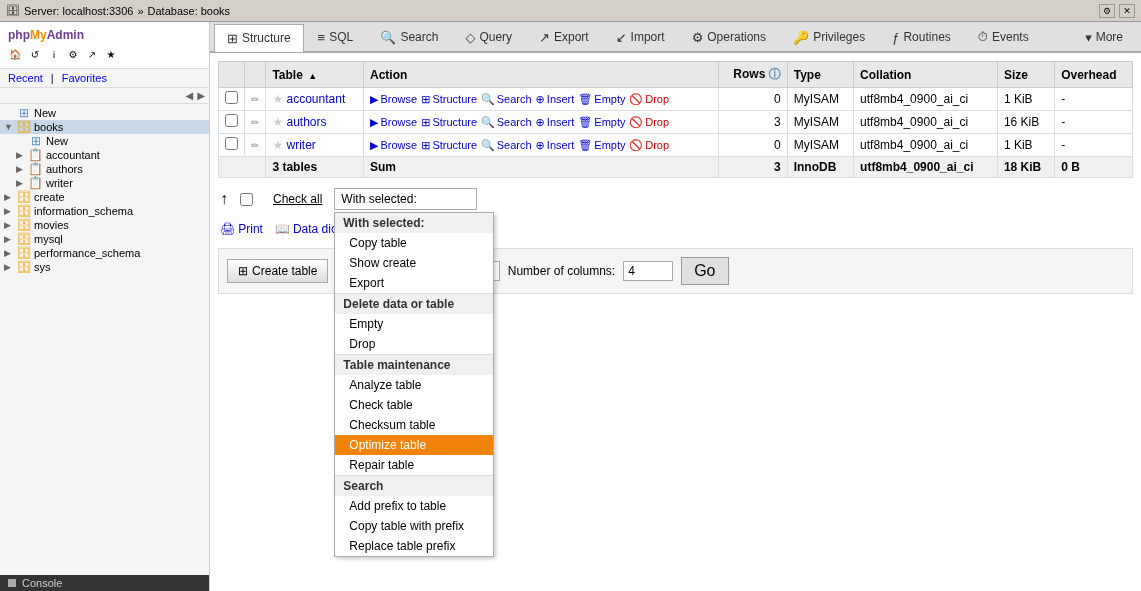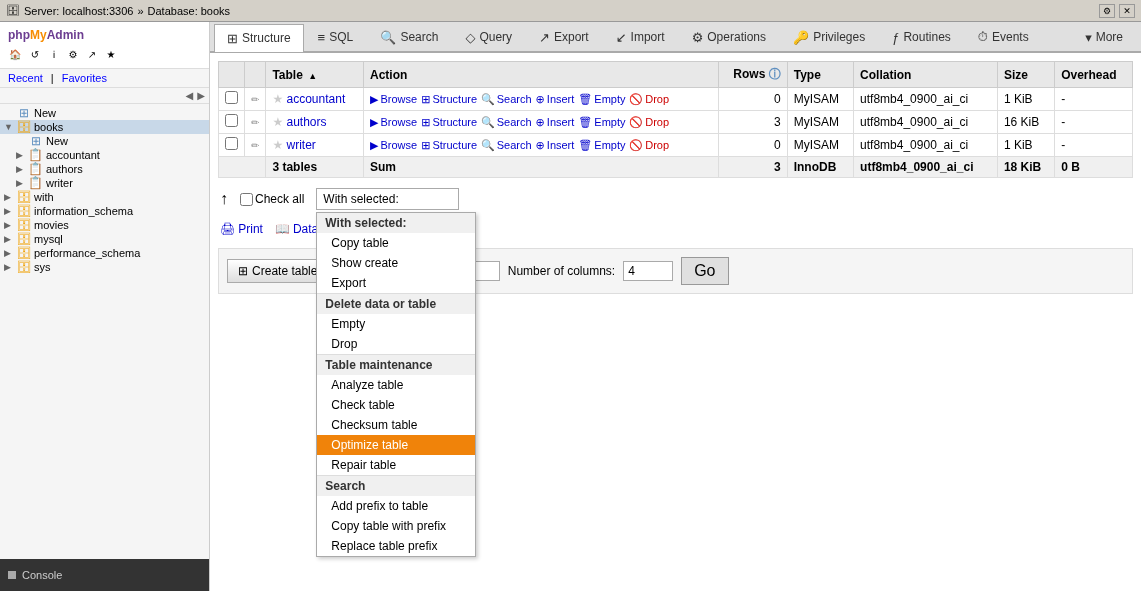--- a/index.html
+++ b/index.html
@@ -31,42 +31,42 @@
     .tree-item { display: flex; align-items: center; gap: 3px; padding: 1px 4px; cursor: pointer; white-space: nowrap; }
     .tree-item.selected { background: #c8d8e8; }
     .tree-expand { width: 10px; font-size: 9px; color: #666; }
     .tree-icon { width: 14px; height: 12px; display: inline-flex; align-items: center; justify-content: center; }
     .tree-label { font-size: 11px; }
     .tree-indent1 { padding-left: 16px; }
     .db-icon { color: #f0a000; }
     .table-icon { color: #6090c0; }
 
     
-    .console-bar { background: #333; color: #ccc; font-size: 11px; padding: 2px 8px; display: flex; align-items: center; gap: 6px; height: 32px; }
+    .console-bar { background: #333; color: #ccc; font-size: 11px; padding: 2px 8px; display: flex; align-items: center; gap: 6px; height: 16px; }
     .console-dot { width: 8px; height: 8px; background: #aaa; display: inline-block; }
 
     
     .content { flex: 1; display: flex; flex-direction: column; background: #fff; overflow: hidden; }
 
     
     .tabs-bar { display: flex; align-items: center; background: #e0e0e0; border-bottom: 2px solid #aaa; padding: 0 4px; }
     .tab { display: flex; align-items: center; gap: 4px; padding: 6px 12px; cursor: pointer; border: 1px solid transparent; border-bottom: none; font-size: 12px; color: #333; margin-right: 1px; }
     .tab.active { background: #fff; border-color: #aaa; border-bottom-color: #fff; margin-bottom: -2px; z-index: 1; }
     .tab-icon { font-size: 13px; }
     .tab-more { margin-left: auto; }
 
     
     .table-area { flex: 1; overflow: auto; padding: 8px; position: relative; }
     .db-table { width: 100%; border-collapse: collapse; font-size: 12px; }
     .db-table th { background: #e8e8e8; border: 1px solid #ccc; padding: 4px 6px; text-align: left; white-space: nowrap; }
     .db-table td { border: 1px solid #ddd; padding: 3px 6px; white-space: nowrap; }
     .action-links { display: flex; gap: 4px; align-items: center; }
     .action-link { color: #00c; text-decoration: none; font-size: 11px; display: flex; align-items: center; gap: 2px; cursor: pointer; }
     .action-link.drop { color: #c00; }
-    .checkbox-all { display: flex; align-items: center; gap: 2px; }
+    .checkbox-all { display: flex; align-items: center; gap: 20px; text-decoration: underline; }
     .create-table-form { display: flex; align-items: center; gap: 8px; padding: 8px; border: 1px solid #ddd; background: #f5f5f5; }
     .create-table-btn { padding: 4px 10px; background: linear-gradient(#fff, #ddd); border: 1px solid #aaa; cursor: pointer; display: flex; align-items: center; gap: 4px; font-size: 12px; }
     .form-input { border: 1px solid #aaa; padding: 2px 4px; font-size: 12px; width: 120px; }
     .go-btn { padding: 4px 12px; background: #e0e0e0; border: 1px solid #999; cursor: pointer; font-size: 16px; }
 
     
     .dropdown-wrapper { position: relative; display: inline-block; }
     .dropdown-select { padding: 3px 20px 3px 6px; border: 1px solid #aaa; background: #fff; font-size: 12px; cursor: pointer; min-width: 130px; appearance: none; }
 
     
@@ -156,21 +156,21 @@
         </div>
         <div class="tree-item tree-indent1">
           <span class="tree-expand">▶</span>
           <span class="tree-icon table-icon">📋</span>
           <span class="tree-label">writer</span>
         </div>
 
         <div class="tree-item">
           <span class="tree-expand">▶</span>
           <span class="tree-icon db-icon">🗄</span>
-          <span class="tree-label">with</span>
+          <span class="tree-label">create</span>
         </div>
         <div class="tree-item">
           <span class="tree-expand">▶</span>
           <span class="tree-icon db-icon">🗄</span>
           <span class="tree-label">information_schema</span>
         </div>
         <div class="tree-item">
           <span class="tree-expand">▶</span>
           <span class="tree-icon db-icon">🗄</span>
           <span class="tree-label">movies</span>

